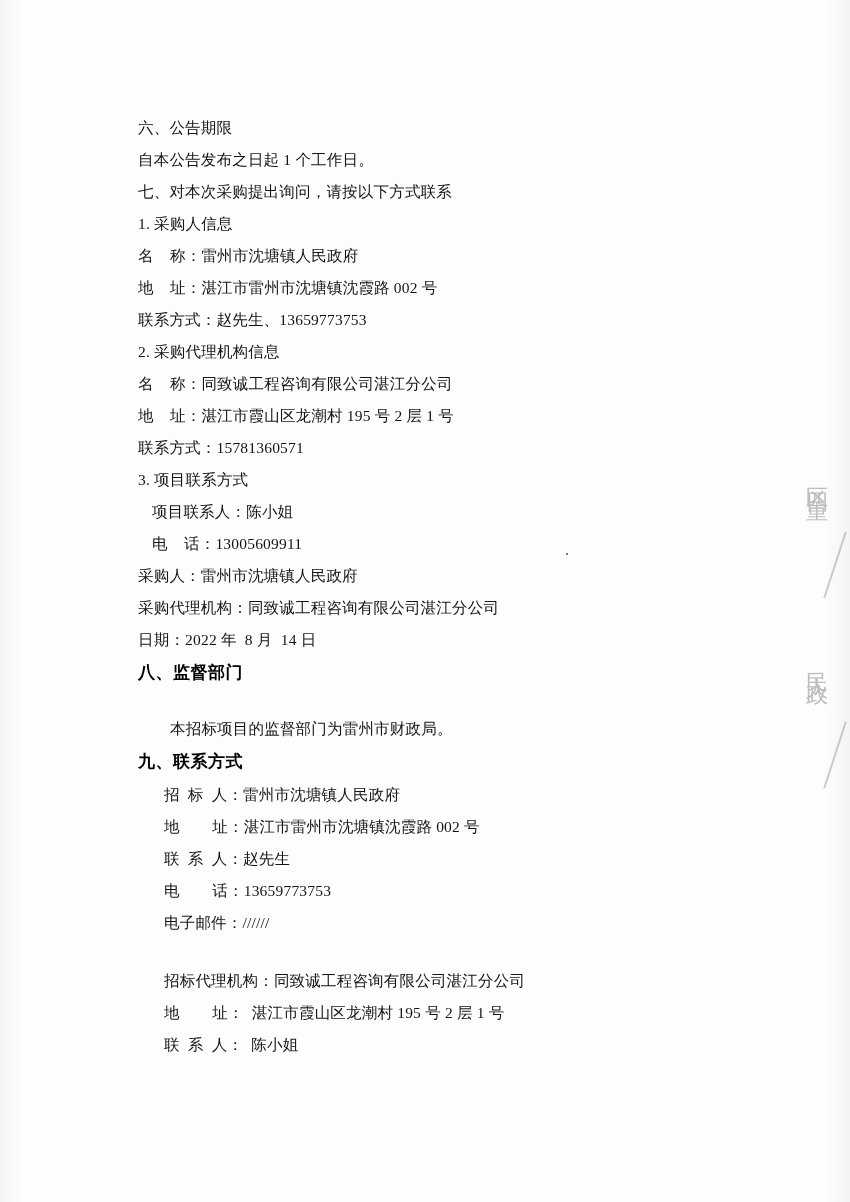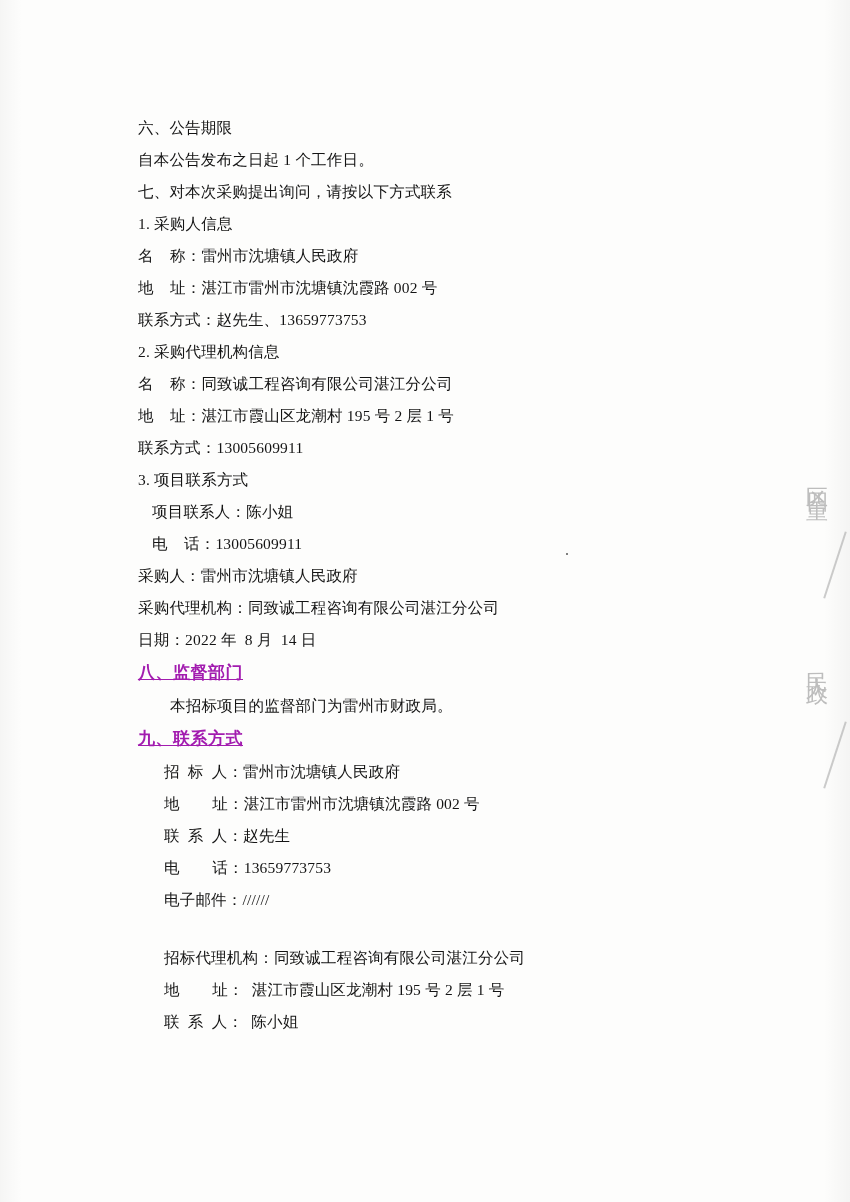--- a/index.html
+++ b/index.html
@@ -38,25 +38,25 @@
   }
   .line.indent2 {
     padding-left: 26px;
   }
   .heading {
     font-size: 17px;
     font-weight: bold;
     line-height: 34px;
     white-space: pre;
     letter-spacing: 0.5px;
-    color: #a21caf;
-    text-decoration: underline;
+    color: #000000;
   }
   .sub-indent {
     padding-left: 32px;
+    margin-top: 23px;
   }
   .spacer-md { height: 26px; }
 
   
   .margin-marks {
     position: absolute;
     right: 10px;
     top: 470px;
     width: 60px;
     height: 330px;
@@ -128,21 +128,21 @@
     <div class="line">六、公告期限</div>
     <div class="line">自本公告发布之日起 1 个工作日。</div>
     <div class="line">七、对本次采购提出询问，请按以下方式联系</div>
     <div class="line">1. 采购人信息</div>
     <div class="line">名    称：雷州市沈塘镇人民政府</div>
     <div class="line">地    址：湛江市雷州市沈塘镇沈霞路 002 号</div>
     <div class="line">联系方式：赵先生、13659773753</div>
     <div class="line">2. 采购代理机构信息</div>
     <div class="line">名    称：同致诚工程咨询有限公司湛江分公司</div>
     <div class="line">地    址：湛江市霞山区龙潮村 195 号 2 层 1 号</div>
-    <div class="line">联系方式：13005609911</div>
+    <div class="line">联系方式：15781360571</div>
     <div class="line">3. 项目联系方式</div>
     <div class="line indent">项目联系人：陈小姐</div>
     <div class="line indent">电    话：13005609911</div>
     <div class="line">采购人：雷州市沈塘镇人民政府</div>
     <div class="line">采购代理机构：同致诚工程咨询有限公司湛江分公司</div>
     <div class="line">日期：2022 年  8 月  14 日</div>
 
     <div class="heading">八、监督部门</div>
     <div class="line sub-indent">本招标项目的监督部门为雷州市财政局。</div>
 

